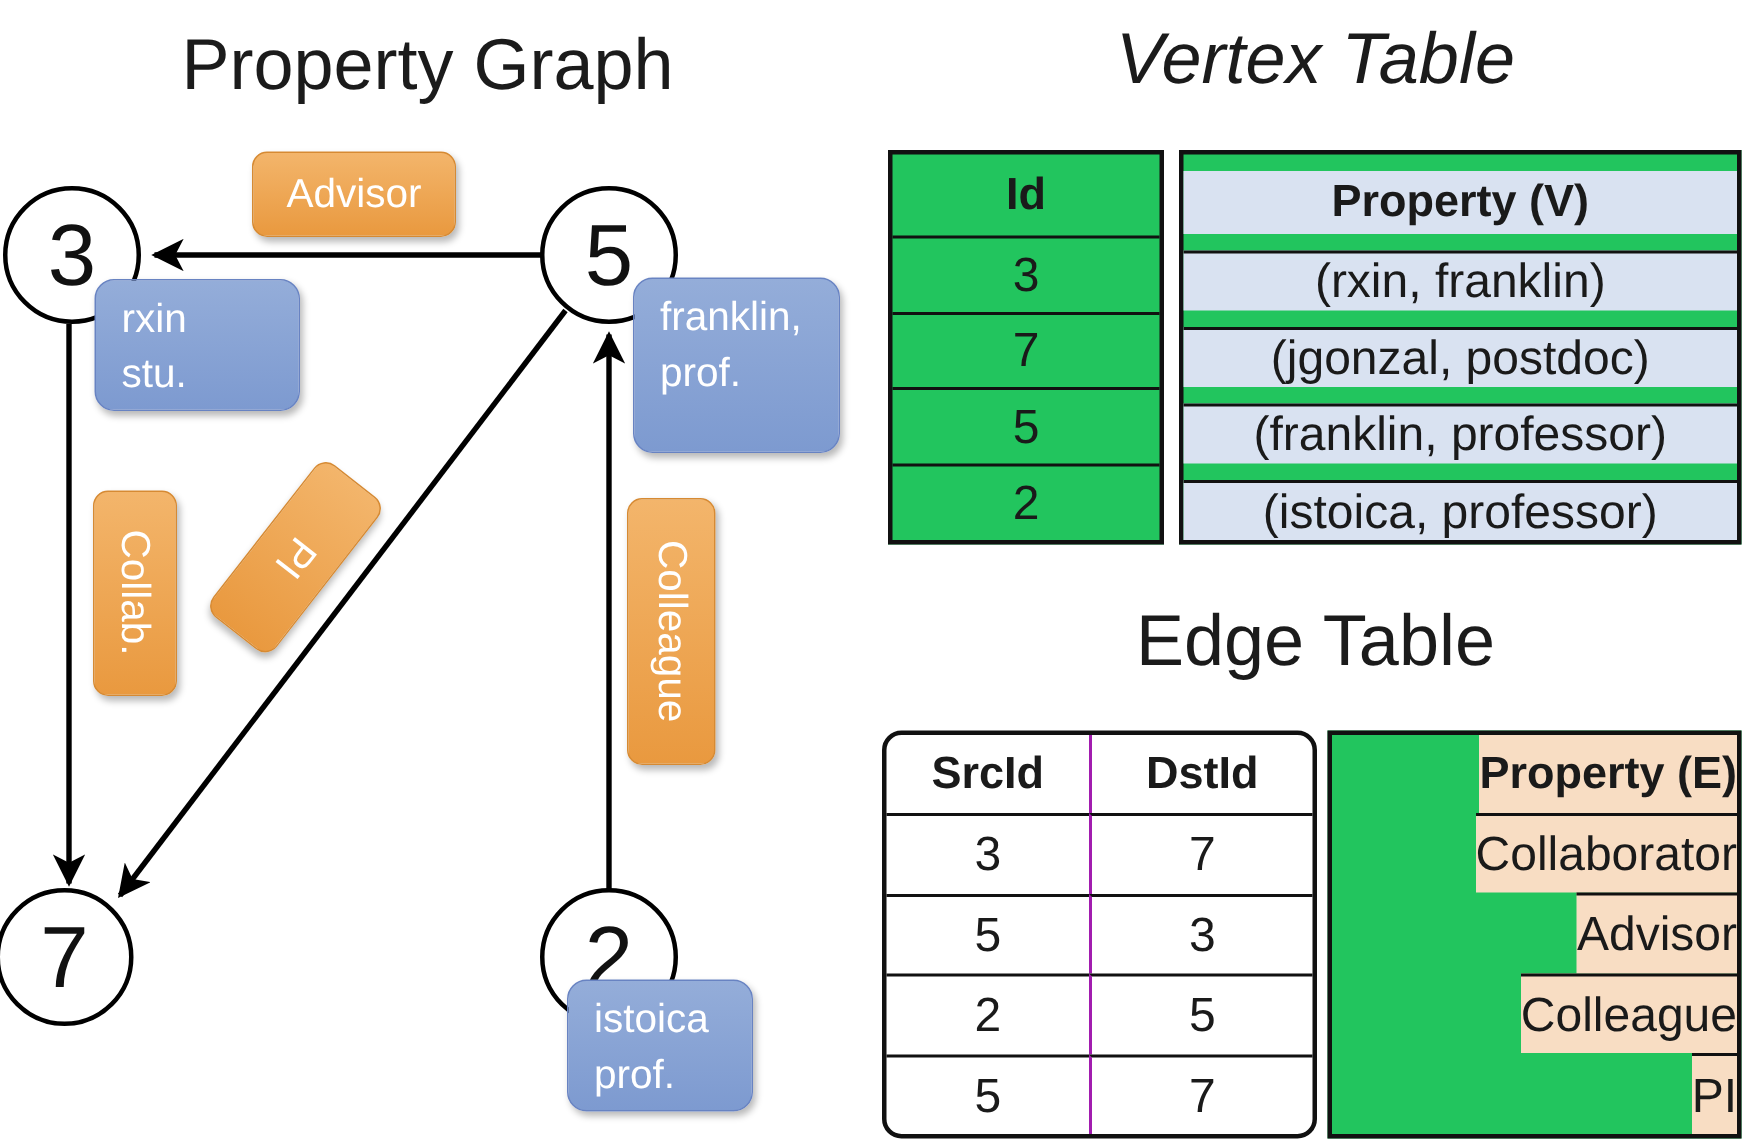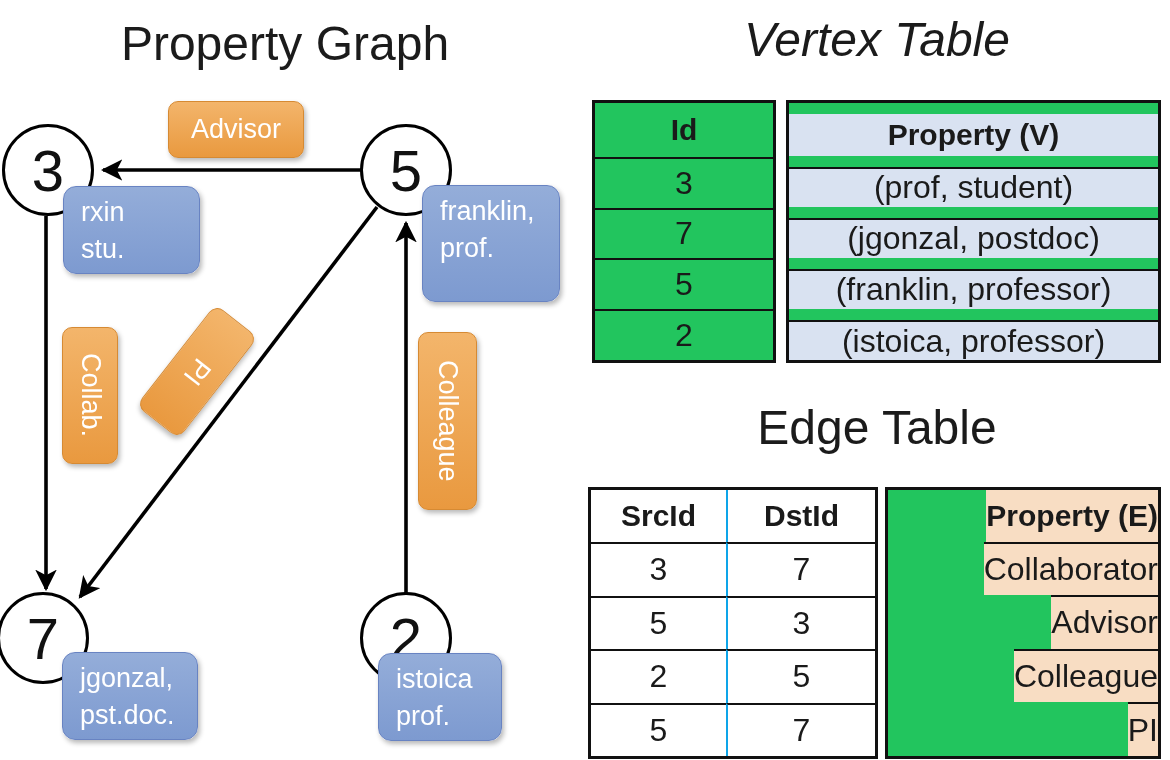--- a/index.html
+++ b/index.html
@@ -92,21 +92,21 @@
     grid-template-columns: 135px 1fr;
     grid-template-rows: 52px repeat(4, 1fr);
     background: #fff;
   }
   .tbl2 .cell {
     display: flex; align-items: center; justify-content: center;
     font-size: 32px;
     white-space: nowrap;
   }
   .tbl2 .head { font-weight: bold; font-size: 30px; }
-  .tbl2 .bl { border-left: 2px solid #0ea5e9; }
+  .tbl2 .bl { border-left: 2px solid #a21caf; }
   .tbl2 .bt { border-top: 2px solid #111; }
 </style>
 </head>
 <body>
 
 <div id="stage">
 
   <div class="abs big-title" style="left:20px; top:16px; width:530px;">Property Graph</div>
   <div class="abs big-title" style="left:592px; top:12px; width:570px;font-style:italic;">Vertex Table</div>
   <div class="abs big-title" style="left:592px; top:400px; width:570px;">Edge Table</div>
@@ -137,50 +137,46 @@
     </div>
 
   <div class="abs vprop" style="left:63px; top:186px; width:137px; height:88px;">
     <div>rxin</div>
     <div>stu.</div>
   </div>
   <div class="abs vprop" style="left:422px; top:185px; width:138px; height:117px;">
     <div>franklin,</div>
     <div>prof.</div>
   </div>
-  <div class="abs vprop" style="left:62px; top:652px; width:136px; height:88px;">
-    <div>jgonzal,</div>
-    <div>pst.doc.</div>
-  </div>
   <div class="abs vprop" style="left:378px; top:653px; width:124px; height:88px;">
     <div>istoica</div>
     <div>prof.</div>
   </div>
 
   <div class="abs elabel" style="left:168px; top:101px; width:136px; height:57px;">Advisor</div>
   <div class="abs elabel vertical" style="left:62px; top:327px; width:56px; height:137px;">Collab.</div>
   <div class="abs elabel vertical" style="left:170px; top:307px; width:54px; height:129px; transform:rotate(38deg);">PI</div>
   <div class="abs elabel vertical" style="left:418px; top:332px; width:59px; height:178px;">Colleague</div>
 
   <div class="abs tbl" style="left:592px; top:100px; width:184px; height:263px; grid:none;">
     <div class="cell head" style="flex:1.1;">Id</div>
     <div class="cell">3</div>
     <div class="cell">7</div>
     <div class="cell">5</div>
     <div class="cell">2</div>
   </div>
   <div class="abs tbl" style="left:786px; top:100px; width:375px; height:263px;">
     <div class="cell head blue-fill" style="flex:1.1;">Property (V)</div>
-    <div class="cell blue-fill">(prof, student)</div>
+    <div class="cell blue-fill">(rxin, franklin)</div>
     <div class="cell blue-fill">(jgonzal, postdoc)</div>
     <div class="cell blue-fill">(franklin, professor)</div>
     <div class="cell blue-fill">(istoica, professor)</div>
   </div>
 
-  <div class="abs tbl2" style="left:588px; top:487px; width:290px; height:272px;">
+  <div class="abs tbl2" style="left:588px; top:487px; width:290px; height:272px;border-radius:13px;">
     <div class="cell head">SrcId</div>
     <div class="cell head bl">DstId</div>
     <div class="cell bt">3</div>
     <div class="cell bt bl">7</div>
     <div class="cell bt">5</div>
     <div class="cell bt bl">3</div>
     <div class="cell bt">2</div>
     <div class="cell bt bl">5</div>
     <div class="cell bt">5</div>
     <div class="cell bt bl">7</div>

